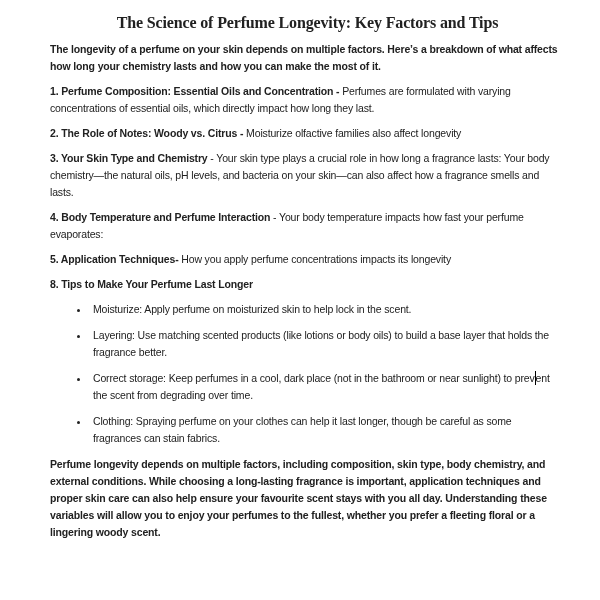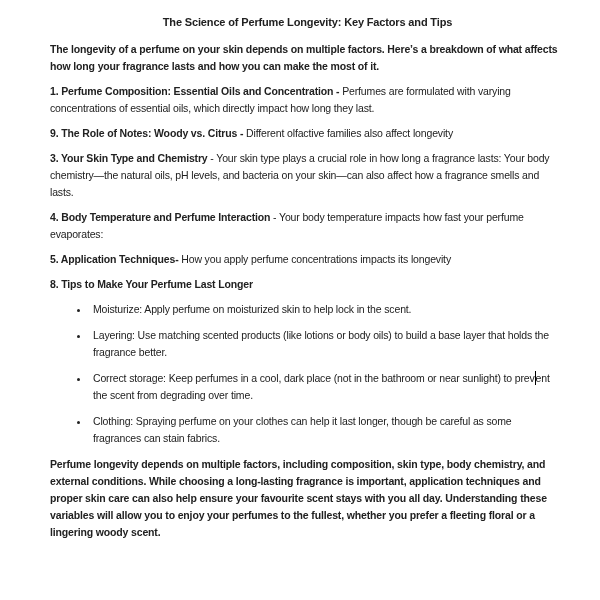--- a/index.html
+++ b/index.html
@@ -15,24 +15,25 @@
     background: var(--bg-color, #ffffff);
     color: var(--text-color, #212121);
     font-family: "Liberation Sans", "DejaVu Sans", sans-serif;
     font-size: 10.5px;
     line-height: 17px;
     letter-spacing: -0.15px;
     padding: 14px 35px 0 50px;
     overflow: hidden;
   }
   .doc-title {
-    font-size: 11px;
+    font-size: 16px;
     font-weight: bold;
     text-align: center;
     margin: 0 0 10px 0;
+    font-family: Liberation Serif, serif;
   }
   .para {
     margin: 0 0 8px 0;
   }
   .bold {
     font-weight: bold;
   }
   .tips-heading {
     font-weight: bold;
     margin: 0 0 8px 0;
@@ -58,25 +59,25 @@
     margin: 0;
   }
 </style>
 </head>
 <body>
 
 <div class="page">
 
   <h1 class="doc-title">The Science of Perfume Longevity: Key Factors and Tips</h1>
 
-  <p class="para bold">The longevity of a perfume on your skin depends on multiple factors. Here’s a breakdown of what affects how long your fragrance lasts and how you can make the most of it.</p>
+  <p class="para bold">The longevity of a perfume on your skin depends on multiple factors. Here’s a breakdown of what affects how long your chemistry lasts and how you can make the most of it.</p>
 
   <p class="para"><b>1. Perfume Composition: Essential Oils and Concentration -</b><span> Perfumes are formulated with varying concentrations of essential oils, which directly impact how long they last.</span></p>
 
-  <p class="para"><b>9. The Role of Notes: Woody vs. Citrus -</b><span> Different olfactive families also affect longevity</span></p>
+  <p class="para"><b>2. The Role of Notes: Woody vs. Citrus -</b><span> Moisturize olfactive families also affect longevity</span></p>
 
   <p class="para"><b>3. Your Skin Type and Chemistry</b><span> - Your skin type plays a crucial role in how long a fragrance lasts: Your body chemistry—the natural oils, pH levels, and bacteria on your skin—can also affect how a fragrance smells and lasts.</span></p>
 
   <p class="para"><b>4. Body Temperature and Perfume Interaction</b><span> - Your body temperature impacts how fast your perfume evaporates:</span></p>
 
   <p class="para"><b>5. Application Techniques-</b><span> How you apply perfume concentrations impacts its longevity</span></p>
 
 
   <p class="tips-heading">8. Tips to Make Your Perfume Last Longer</p>
 

